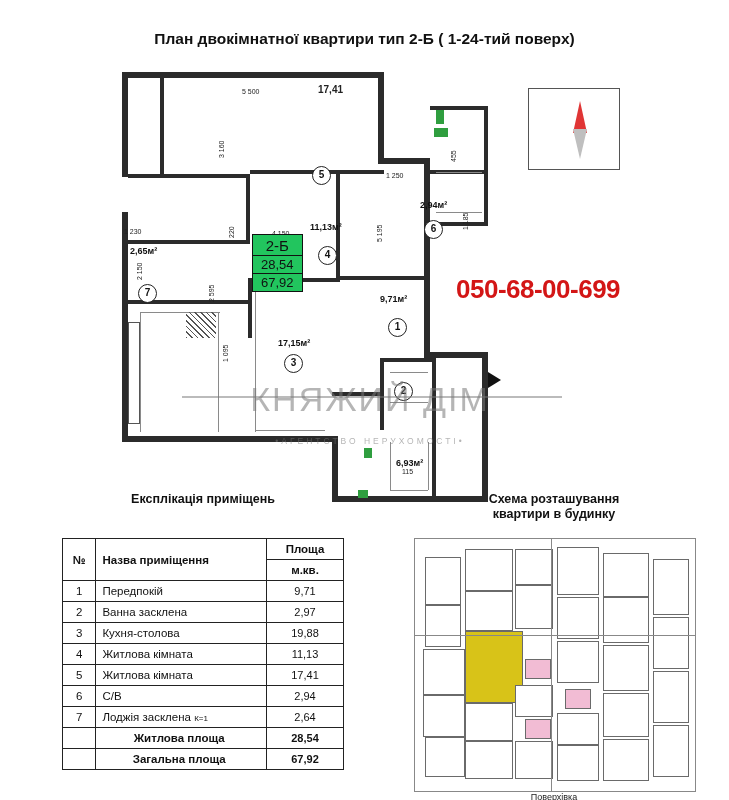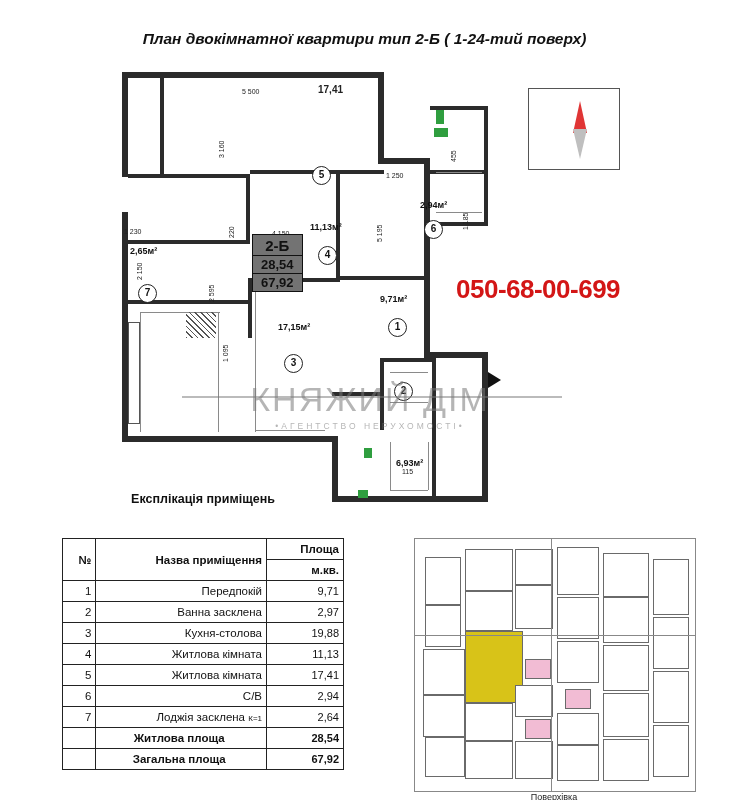--- a/index.html
+++ b/index.html
@@ -9,21 +9,21 @@
     font-family:"Liberation Sans", sans-serif;
     color:#111;
     position:relative;
     overflow:hidden;
   }
   .page{position:relative;width:729px;height:800px;}
 
   
   .title{
     position:absolute;left:0;top:30px;width:729px;
-    text-align:center;font-size:15.5px;font-weight:bold;color:#111;font-style:italic;
+    text-align:center;font-size:15.5px;font-weight:bold;color:#111;
   }
 
   
   .plan{
     position:absolute;left:100px;top:62px;width:430px;height:430px;
   }
   .wall{position:absolute;background:#2b2b2b;}
   .thinline{position:absolute;background:#8a8a8a;}
   .dim{
     position:absolute;font-size:7px;color:#222;white-space:nowrap;
@@ -34,22 +34,22 @@
   }
   .area{
     position:absolute;font-size:9px;color:#111;font-weight:bold;white-space:nowrap;
   }
   .marker{
     position:absolute;width:17px;height:17px;border-radius:50%;
     border:1.2px solid #222;background:#fff;
     font-size:10px;font-weight:bold;text-align:center;line-height:15px;
   }
   .typebox{
-    position:absolute;border:1.5px solid #111;background:#737373;text-align:center;
-    font-weight:bold;
+    position:absolute;border:1.5px solid #111;background:#22c55e;text-align:center;
+    font-weight:normal;
   }
   .typebox .t{font-size:15px;padding:2px 8px 1px;border-bottom:1.2px solid #111;}
   .typebox .a1{font-size:13px;padding:1px 8px;border-bottom:1.2px solid #111;}
   .typebox .a2{font-size:13px;padding:1px 8px;}
 
   
   .compass{
     position:absolute;left:528px;top:88px;width:90px;height:80px;
     border:1.2px solid #555;background:#fff;
   }
@@ -70,41 +70,41 @@
     font-size:26px;font-weight:bold;color:#d31616;letter-spacing:-0.5px;
     white-space:nowrap;
   }
 
   
   .wm{
     position:absolute;left:200px;top:380px;width:340px;text-align:center;
     color:rgba(120,120,120,.55);pointer-events:none;
   }
   .wm .big{font-size:34px;font-weight:normal;letter-spacing:2px;}
-  .wm .small{font-size:8.5px;letter-spacing:3px;margin-top:2px;}
+  .wm .small{font-size:8.5px;letter-spacing:3px;margin-top:17px;}
   .wm-line{
     position:absolute;left:182px;top:396px;width:380px;height:2px;background:rgba(120,120,120,.5);
   }
 
   
   .legend-title{
     position:absolute;left:88px;top:492px;width:230px;text-align:center;
     font-size:12.5px;font-weight:bold;
   }
   .scheme-title{
     position:absolute;left:414px;top:492px;width:280px;text-align:center;
     font-size:12.5px;font-weight:bold;line-height:15px;
   }
 
   table.expl{
     position:absolute;left:62px;top:538px;border-collapse:collapse;width:282px;
     font-size:11.5px;
   }
   table.expl td,table.expl th{
-    border:1px solid #222;padding:2px 4px;height:16px;text-align:right;
+    border:1px solid #222;padding:2px 4px;height:16px;
   }
   table.expl th{font-weight:bold;font-size:11.5px;}
   .c-num{width:26px;text-align:center;}
   .c-name{width:172px;text-align:left;padding-left:6px !important;}
   .c-area{width:72px;text-align:center;font-size:11px;}
   .sub{font-size:8px;}
   .totrow td{font-weight:bold;text-align:center;}
   .totrow td.c-name{text-align:center;padding-left:0 !important;}
 
   
@@ -213,21 +213,21 @@
     <div class="dimv" style="left:350px;top:100px;">455</div>
     <div class="dimv" style="left:276px;top:180px;">5 195</div>
     <div class="dimv" style="left:362px;top:168px;">1 185</div>
     <div class="dimv" style="left:122px;top:300px;">1 095</div>
     <div class="dim" style="left:302px;top:406px;">115</div>
 
     <div class="area" style="left:30px;top:184px;">2,65м²</div>
     <div class="area" style="left:210px;top:160px;">11,13м²</div>
     <div class="area" style="left:320px;top:138px;">2,94м²</div>
     <div class="area" style="left:280px;top:232px;">9,71м²</div>
-    <div class="area" style="left:178px;top:260px;">17,15м²</div>
+    <div class="area" style="left:178px;top:276px;">17,15м²</div>
     <div class="area" style="left:296px;top:348px;margin-top:48px;">6,93м²</div>
 
     <div class="marker" style="left:212px;top:104px;">5</div>
     <div class="marker" style="left:218px;top:184px;">4</div>
     <div class="marker" style="left:38px;top:222px;">7</div>
     <div class="marker" style="left:324px;top:158px;">6</div>
     <div class="marker" style="left:288px;top:256px;">1</div>
     <div class="marker" style="left:184px;top:292px;">3</div>
     <div class="marker" style="left:294px;top:320px;">2</div>
 
@@ -238,20 +238,24 @@
     </div>
   </div>
 
   <div class="wm-line"></div>
   <div class="wm">
     <div class="big">КНЯЖИЙ ДІМ</div>
     <div class="small">•АГЕНТСТВО НЕРУХОМОСТІ•</div>
   </div>
 
   <div class="legend-title">Експлікація приміщень</div>
+  <div class="scheme-title">
+    <span>Схема розташування</span><br>
+    <span>квартири в будинку</span>
+  </div>
 
   <table class="expl">
     <tbody>
         <tr>
       <th class="c-num" rowspan="2">№</th>
       <th class="c-name" rowspan="2">Назва приміщення</th>
       <th class="c-area">Площа</th>
     </tr>
     <tr>
       <th class="c-area" style="border-top:none;">м.кв.</th>

